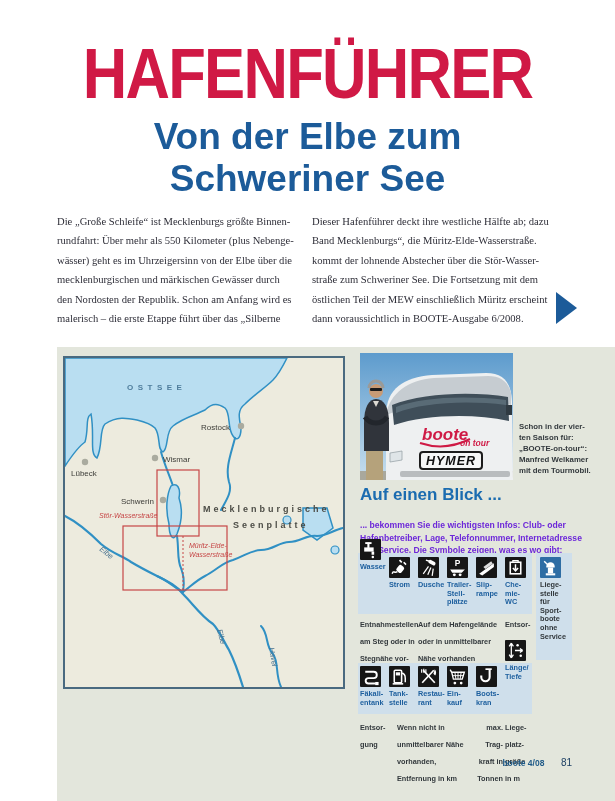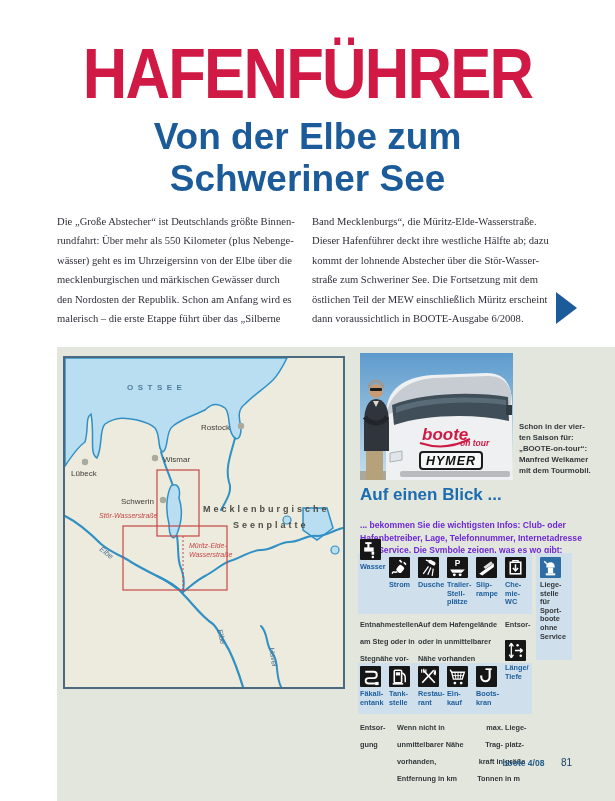--- a/index.html
+++ b/index.html
@@ -77,30 +77,30 @@
 </head>
 <body>
 
 <div class="abs title">HAFENFÜHRER</div>
 <div class="abs subtitle">
   <div>Von der Elbe zum</div>
   <div>Schweriner See</div>
 </div>
 
 <div class="abs col col1">
-  <div class="ln">Die „Große Abstecher“ ist Deutschlands größte Binnen-</div>
+  <div class="ln">Die „Große Schleife“ ist Mecklenburgs größte Binnen-</div>
   <div class="ln">rundfahrt: Über mehr als 550 Kilometer (plus Nebenge-</div>
   <div class="ln">wässer) geht es im Uhrzeigersinn von der Elbe über die</div>
   <div class="ln">mecklenburgischen und märkischen Gewässer durch</div>
   <div class="ln">den Nordosten der Republik. Schon am Anfang wird es</div>
   <div class="ln">malerisch – die erste Etappe führt über das „Silberne</div>
 </div>
 <div class="abs col col2">
+  <div class="ln">Dieser Hafenführer deckt ihre westliche Hälfte ab; dazu</div>
   <div class="ln">Band Mecklenburgs“, die Müritz-Elde-Wasserstraße.</div>
-  <div class="ln">Dieser Hafenführer deckt ihre westliche Hälfte ab; dazu</div>
   <div class="ln">kommt der lohnende Abstecher über die Stör-Wasser-</div>
   <div class="ln">straße zum Schweriner See. Die Fortsetzung mit dem</div>
   <div class="ln">östlichen Teil der MEW einschließlich Müritz erscheint</div>
   <div class="ln">dann voraussichtlich in BOOTE-Ausgabe 6/2008.</div>
 </div>
 <div class="abs next-arrow"></div>
 
 <div class="abs panel"></div>
 
 <div class="abs map-box">

